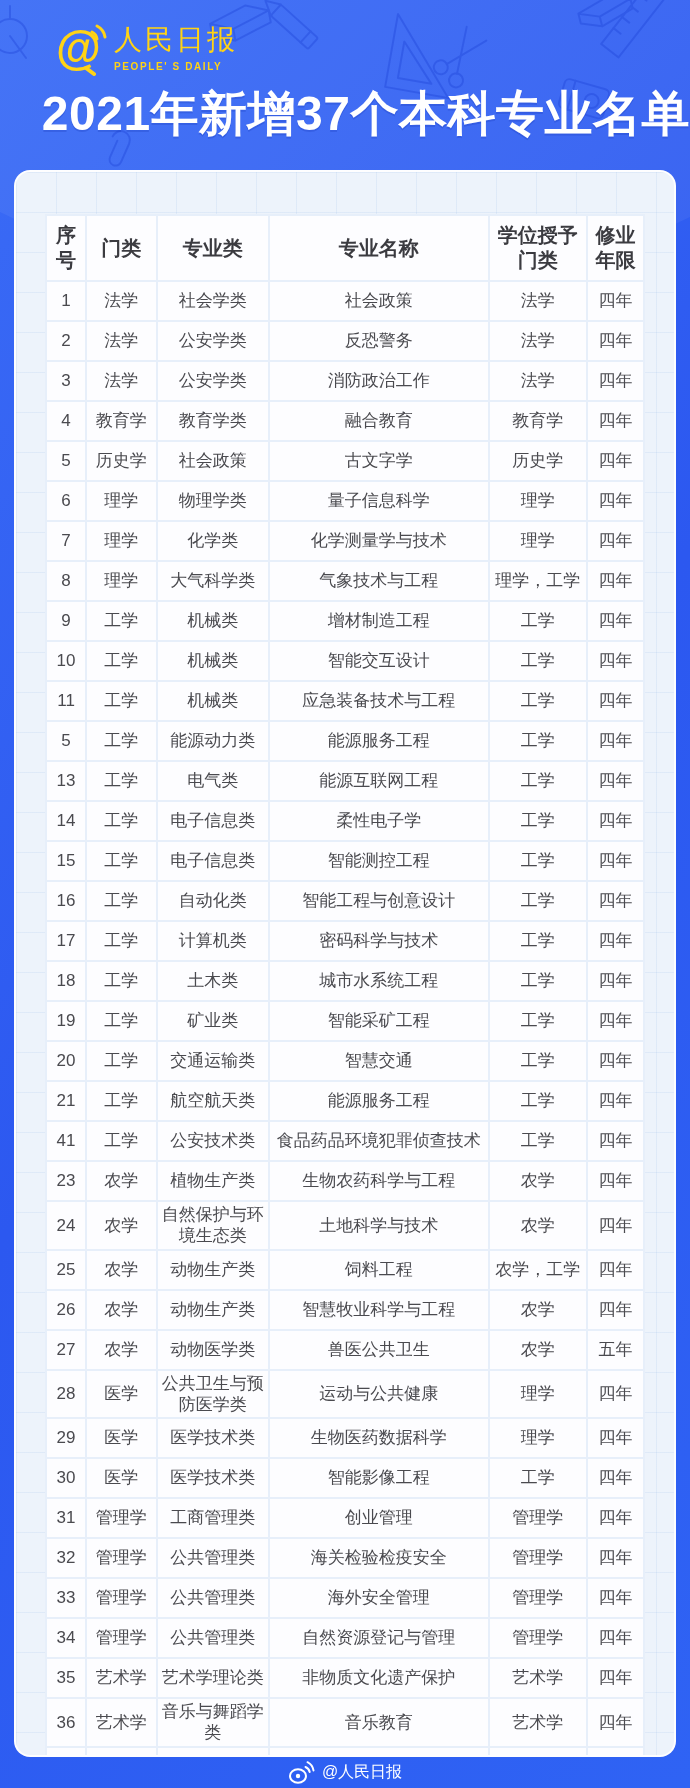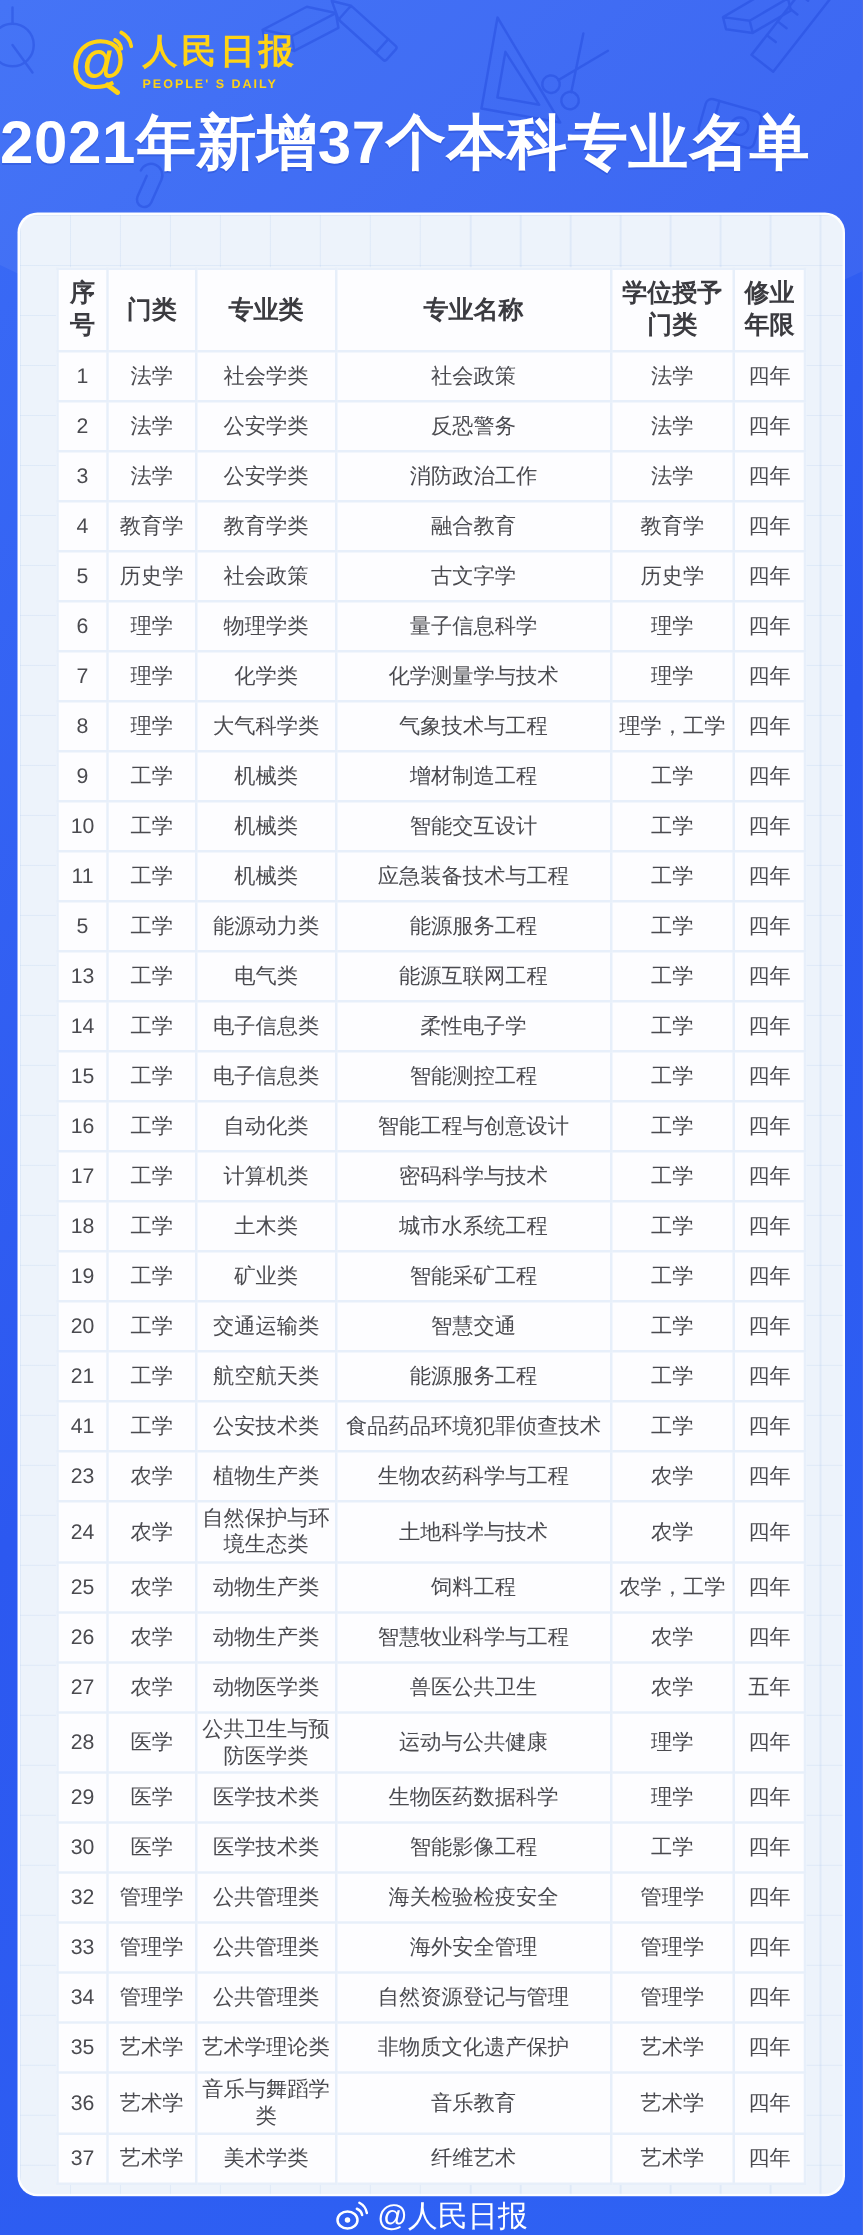--- a/index.html
+++ b/index.html
@@ -11,24 +11,24 @@
   .swoosh {
     position:absolute; left:-430px; top:-1265px; width:1560px; height:1560px;
     border-radius:50%; background:rgba(255,255,255,0.055);
   }
   .doodles { position:absolute; left:0; top:0; pointer-events:none; }
   .doodles path, .doodles rect, .doodles circle {
     fill:none; stroke:#1d43d8; stroke-width:2; stroke-linejoin:round; stroke-linecap:round;
   }
   .brand { position:absolute; top:18px; left:56px; display:flex; align-items:center; gap:6px; }
   .brand-text { display:flex; flex-direction:column; line-height:1; }
-  .brand-name { font-size:28px; font-weight:bold; color:#ffd315; letter-spacing:3px; }
+  .brand-name { font-size:28px; font-weight:normal; color:#ffd315; letter-spacing:3px; }
   .brand-sub  { font-size:10px; font-weight:bold; color:#ffd315; letter-spacing:1.6px; margin-top:8px; }
   .title {
-    position:absolute; top:82px; left:0; width:100%; margin:0; text-align:left;
+    position:absolute; top:82px; left:0; width:100%; margin:0; text-align:right;
     font-size:48px; font-weight:900; color:#ffffff; letter-spacing:0.5px;
     text-shadow:0 2px 0 rgba(20,50,180,0.25);
   }
   .card {
     position:absolute; left:14px; right:14px; top:170px; bottom:31px;
     box-sizing:border-box; padding:42px 29px 24px;
     background-color:#edf3fb;
     background-image:
       repeating-linear-gradient(to right, rgba(172,198,236,0.22) 0 1px, transparent 1px 40px),
       repeating-linear-gradient(to bottom, rgba(172,198,236,0.22) 0 1px, transparent 1px 40px);
@@ -42,21 +42,21 @@
   }
   .majors th, .majors td {
     border:2px solid #e7effa; text-align:center; vertical-align:middle;
     white-space:pre-line; overflow:hidden; padding:2px 3px; line-height:1.25;
   }
   .majors th { height:60px; font-size:20px; font-weight:bold; color:#3b3b40; }
   .majors td { height:34px; font-size:17px; font-weight:500; color:#4a4a4f; }
   .footer {
     position:absolute; left:0; bottom:0; width:100%; height:31px;
     display:flex; align-items:center; justify-content:center; gap:7px;
-    color:#ffffff; font-size:24px;
+    color:#ffffff; font-size:16px;
   }
   .weibo-icon { display:flex; align-items:center; }
 </style>
 </head>
 <body>
 
 <div class="page">
 
   <div class="swoosh"></div>
 
@@ -374,20 +374,28 @@
           </tr>
           <tr>
             <td>30</td>
             <td>医学</td>
             <td>医学技术类</td>
             <td>智能影像工程</td>
             <td>工学</td>
             <td>四年</td>
           </tr>
           <tr>
+            <td>31</td>
+            <td>管理学</td>
+            <td>工商管理类</td>
+            <td>创业管理</td>
+            <td>管理学</td>
+            <td>四年</td>
+          </tr>
+          <tr>
             <td>32</td>
             <td>管理学</td>
             <td>公共管理类</td>
             <td>海关检验检疫安全</td>
             <td>管理学</td>
             <td>四年</td>
           </tr>
           <tr>
             <td>33</td>
             <td>管理学</td>

